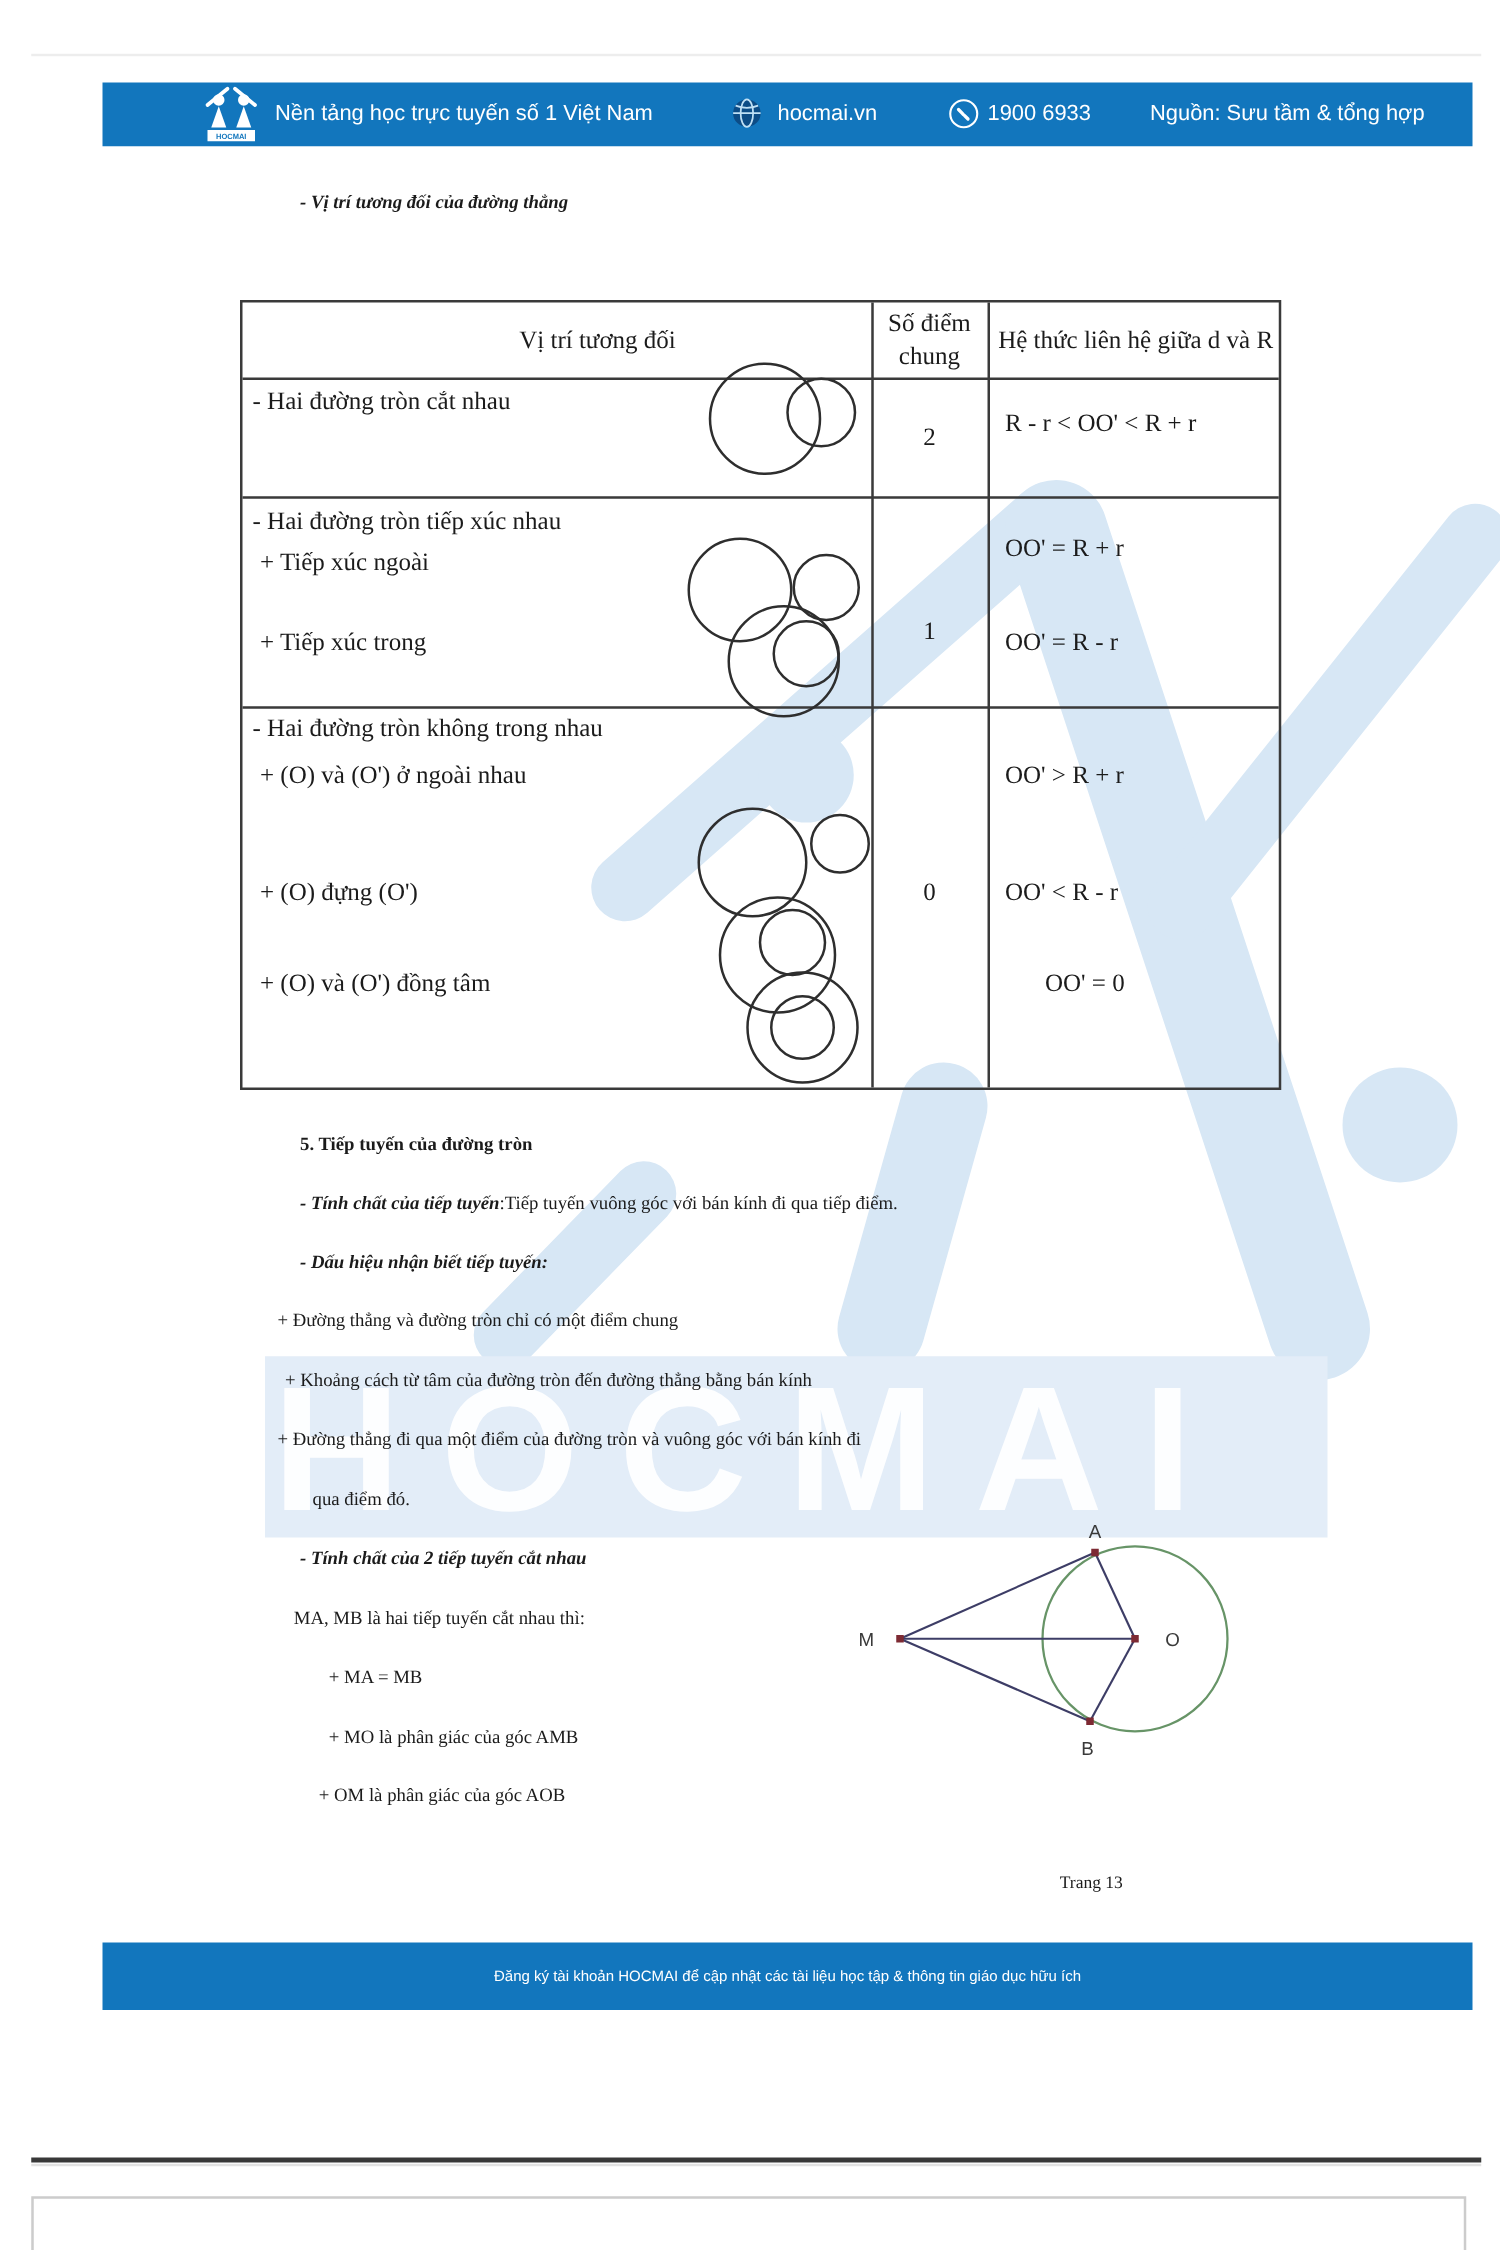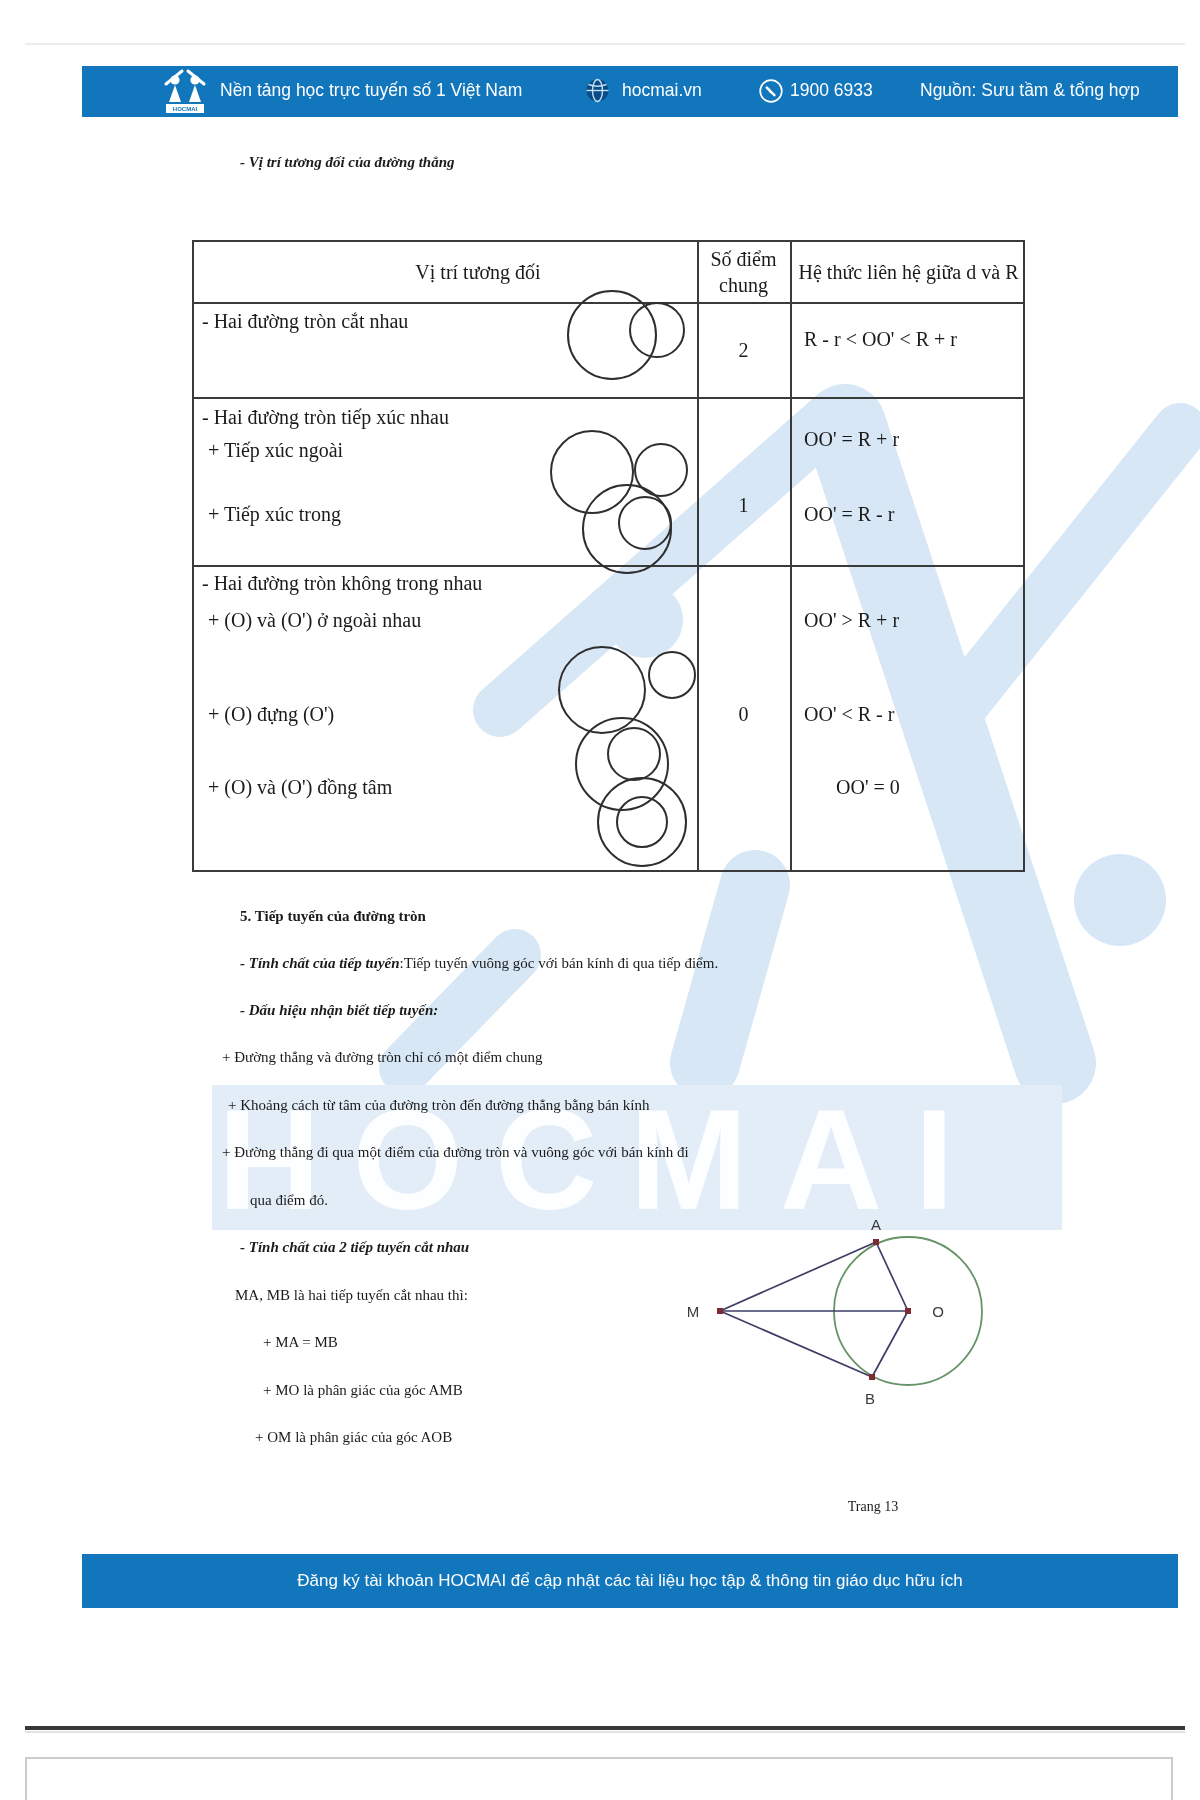--- a/index.html
+++ b/index.html
@@ -3,21 +3,21 @@
 <meta charset="utf-8">
 <style>
   html,body{margin:0;padding:0;background:#fff;}
   .page{position:relative;width:1200px;height:1800px;background:#fff;overflow:hidden;
         font-family:"Liberation Serif","DejaVu Serif",serif;color:#1b1b1b;}
   
   .bar{position:absolute;left:82px;width:1096px;background:#1276bd;
        font-family:"Liberation Sans","DejaVu Sans",sans-serif;color:#fff;}
   .bar.top{top:66px;height:51px;}
   .bar.bottom{top:1554px;height:54px;display:flex;align-items:center;justify-content:center;
-              font-size:17px;}
+              font-size:12px;}
   .bar .item{position:absolute;top:0;height:49px;display:flex;align-items:center;font-size:17.5px;}
   .topline{position:absolute;left:25px;top:43px;width:1160px;height:2px;background:#ededed;}
   
   .wm-svg{position:absolute;left:0;top:0;z-index:0;}
   .wm-band{position:absolute;left:212px;top:1085px;width:850px;height:145px;background:#e3edf8;z-index:0;overflow:hidden;}
   .wm-word{position:absolute;left:6px;top:0;width:100%;height:145px;line-height:150px;
            font-family:"Liberation Sans","DejaVu Sans",sans-serif;font-weight:bold;font-size:142px;
            letter-spacing:32px;color:rgba(255,255,255,0.93);white-space:nowrap;}
   
   .ln{position:absolute;height:30px;line-height:30px;white-space:nowrap;font-size:15px;z-index:1;}

